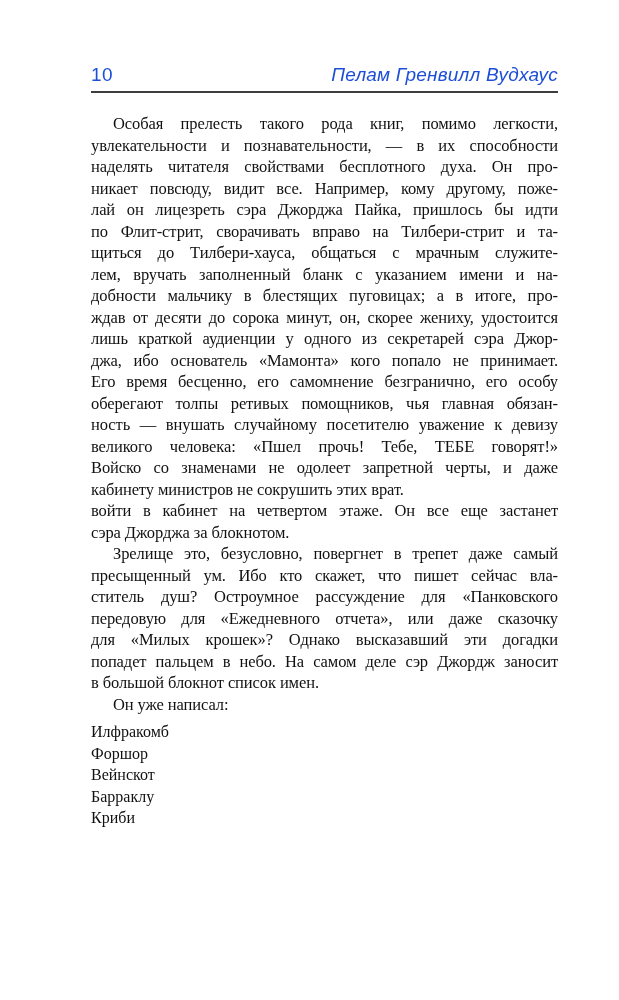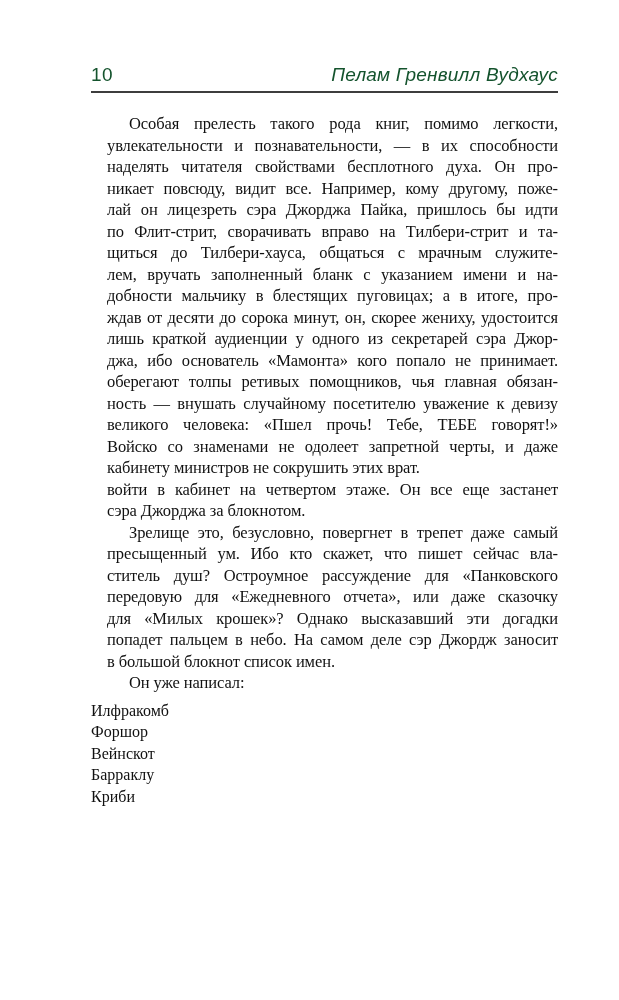--- a/index.html
+++ b/index.html
@@ -25,36 +25,35 @@
   }
   .running-head {
     display: flex;
     justify-content: space-between;
     align-items: baseline;
     border-bottom: 2px solid #3d3d3d;
     padding-bottom: 5px;
     font-family: "Liberation Sans", "DejaVu Sans", sans-serif;
     font-size: 19px;
     line-height: 22px;
-    color: #14532d;
+    color: #1d4ed8;
   }
   .folio {
     font-style: normal;
     letter-spacing: 0.5px;
   }
   .author {
     font-style: italic;
     letter-spacing: 0.2px;
   }
   .body-text {
     margin-top: 20px;
     font-size: 16.5px;
     line-height: 21.5px;
     letter-spacing: -0.1px;
-    margin-left: 16px;
   }
   .line {
     height: 21.5px;
     text-align: justify;
     text-align-last: justify;
     white-space: normal;
   }
   .line.first {
     text-indent: 22px;
   }
@@ -88,20 +87,21 @@
           <div class="line">наделять читателя свойствами бесплотного духа. Он про-</div>
           <div class="line">никает повсюду, видит все. Например, кому другому, поже-</div>
           <div class="line">лай он лицезреть сэра Джорджа Пайка, пришлось бы идти</div>
           <div class="line">по Флит-стрит, сворачивать вправо на Тилбери-стрит и та-</div>
           <div class="line">щиться до Тилбери-хауса, общаться с мрачным служите-</div>
           <div class="line">лем, вручать заполненный бланк с указанием имени и на-</div>
           <div class="line">добности мальчику в блестящих пуговицах; а в итоге, про-</div>
           <div class="line">ждав от десяти до сорока минут, он, скорее жениху, удостоится</div>
           <div class="line">лишь краткой аудиенции у одного из секретарей сэра Джор-</div>
           <div class="line">джа, ибо основатель «Мамонта» кого попало не принимает.</div>
+          <div class="line">Его время бесценно, его самомнение безгранично, его особу</div>
           <div class="line">оберегают толпы ретивых помощников, чья главная обязан-</div>
           <div class="line">ность — внушать случайному посетителю уважение к девизу</div>
           <div class="line">великого человека: «Пшел прочь! Тебе, ТЕБЕ говорят!»</div>
           <div class="line">Войско со знаменами не одолеет запретной черты, и даже</div>
           <div class="line last">кабинету министров не сокрушить этих врат.</div>
         </div>
         <div>
           <div class="line">войти в кабинет на четвертом этаже. Он все еще застанет</div>
           <div class="line last">сэра Джорджа за блокнотом.</div>
         </div>

